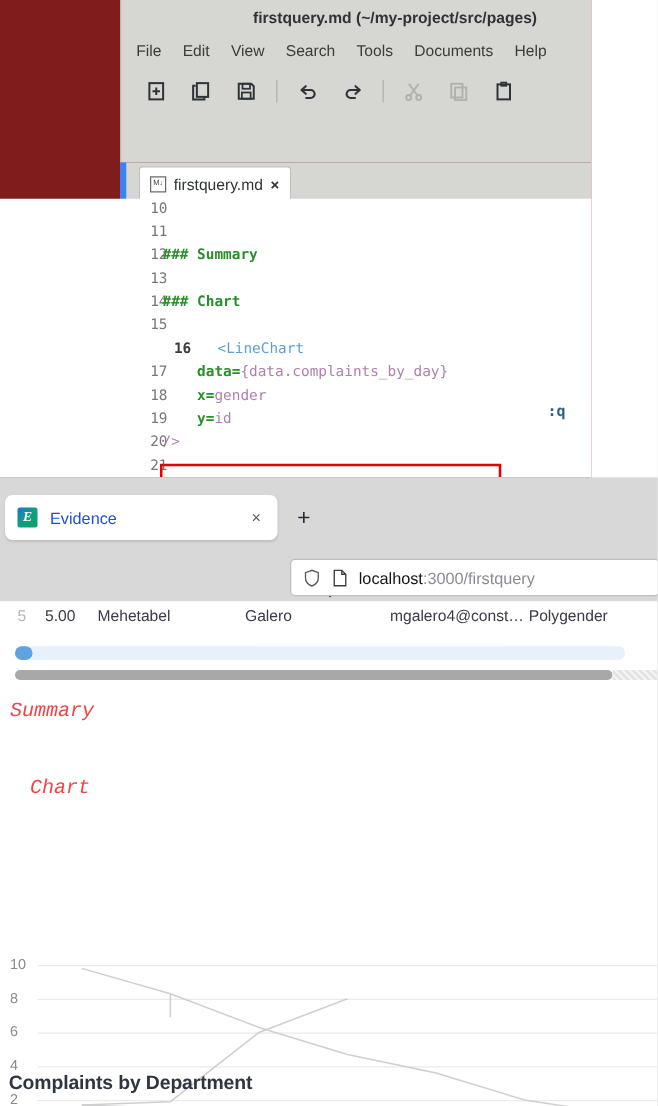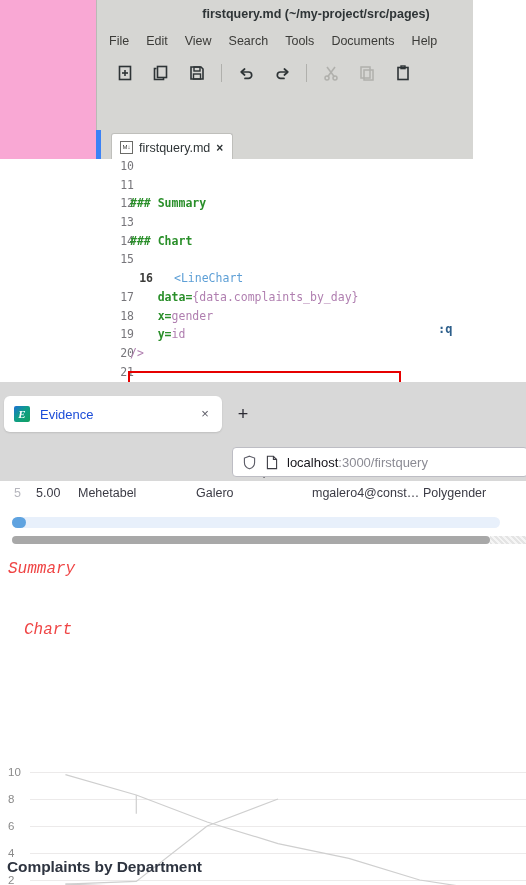--- a/index.html
+++ b/index.html
@@ -10,21 +10,21 @@
     overflow: hidden;
     background: #ffffff;
     font-family: "Liberation Sans", sans-serif;
   }
 
   
   #editor-section {
     position: absolute;
     left: 0; top: 0;
     width: 473px; height: 382px;
-    background: #f9a8d4;
+    background: #7f1d1d;
     overflow: hidden;
   }
   #editor-window {
     position: absolute;
     left: 96px; top: 0;
     width: 430px;
     height: 130px;
     background: #d6d6d3;
     border-left: 1px solid #b9b9b5;
   }

